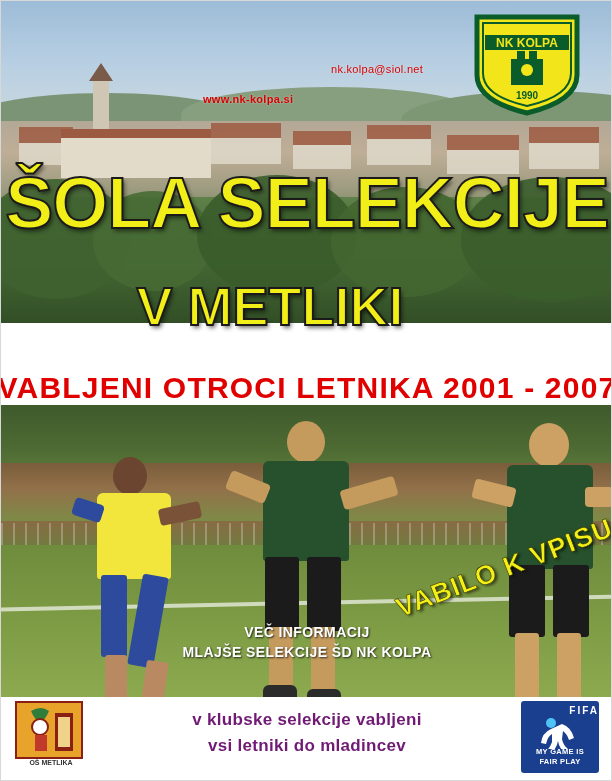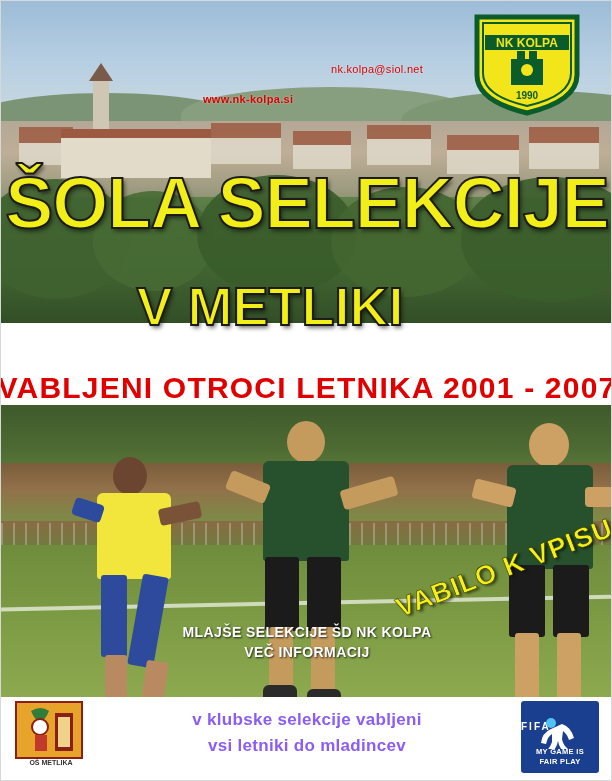--- a/index.html
+++ b/index.html
@@ -287,21 +287,21 @@
     width: 612px; height: 85px;
     background: #ffffff;
     z-index: 10;
   }
   .bottom-text {
     position: absolute;
     left: 0; top: 706px;
     width: 612px;
     text-align: center;
     z-index: 12;
-    color: #8b5cf6;
+    color: #701a75;
     font-weight: bold;
     font-size: 17px;
     line-height: 1.5;
     letter-spacing: .3px;
   }
 
   
   .os-logo {
     position: absolute;
     left: 14px; top: 700px;
@@ -320,21 +320,21 @@
   .fp-logo {
     position: absolute;
     right: 12px; top: 700px;
     width: 78px; height: 72px;
     z-index: 13;
     background: #1b3f8f;
     border-radius: 3px;
     overflow: hidden;
   }
   .fp-logo .fifa {
-    position:absolute; left:0; top:20px; width:78px; text-align:left;
+    position:absolute; left:0; top:4px; width:78px; text-align:right;
     color:#ffffff; font-size:10px; font-weight:bold; letter-spacing:2px;
   }
   .fp-logo .fp1, .fp-logo .fp2 {
     position:absolute; left:0; width:78px; text-align:center;
     color:#ffffff; font-size:7.5px; font-weight:bold; letter-spacing:.3px;
   }
   .fp-logo .fp1 { top: 46px; text-align: center; }
   .fp-logo .fp2 { top: 56px; }
 </style>
 </head>
@@ -447,22 +447,22 @@
       <div class="p-leg" style="left:508px; top:292px; width:34px; height:18px; background:#f2e53b; border-radius:6px;"></div>
       <div class="p-leg" style="left:552px; top:292px; width:34px; height:18px; background:#f2e53b; border-radius:6px;"></div>
     </div>
 
     <div class="ball"></div>
   </div>
 
   <div class="vabilo">VABILO K VPISU</div>
 
   <div class="info">
+    <div>VEČ INFORMACIJ</div>
     <div>MLAJŠE SELEKCIJE ŠD NK KOLPA</div>
-    <div>VEČ INFORMACIJ</div>
   </div>
 
   <div class="bottom-strip"></div>
 
   <div class="bottom-text">
     <div>v klubske selekcije  vabljeni</div>
     <div>vsi letniki do mladincev</div>
   </div>
 
   <div class="os-logo">

